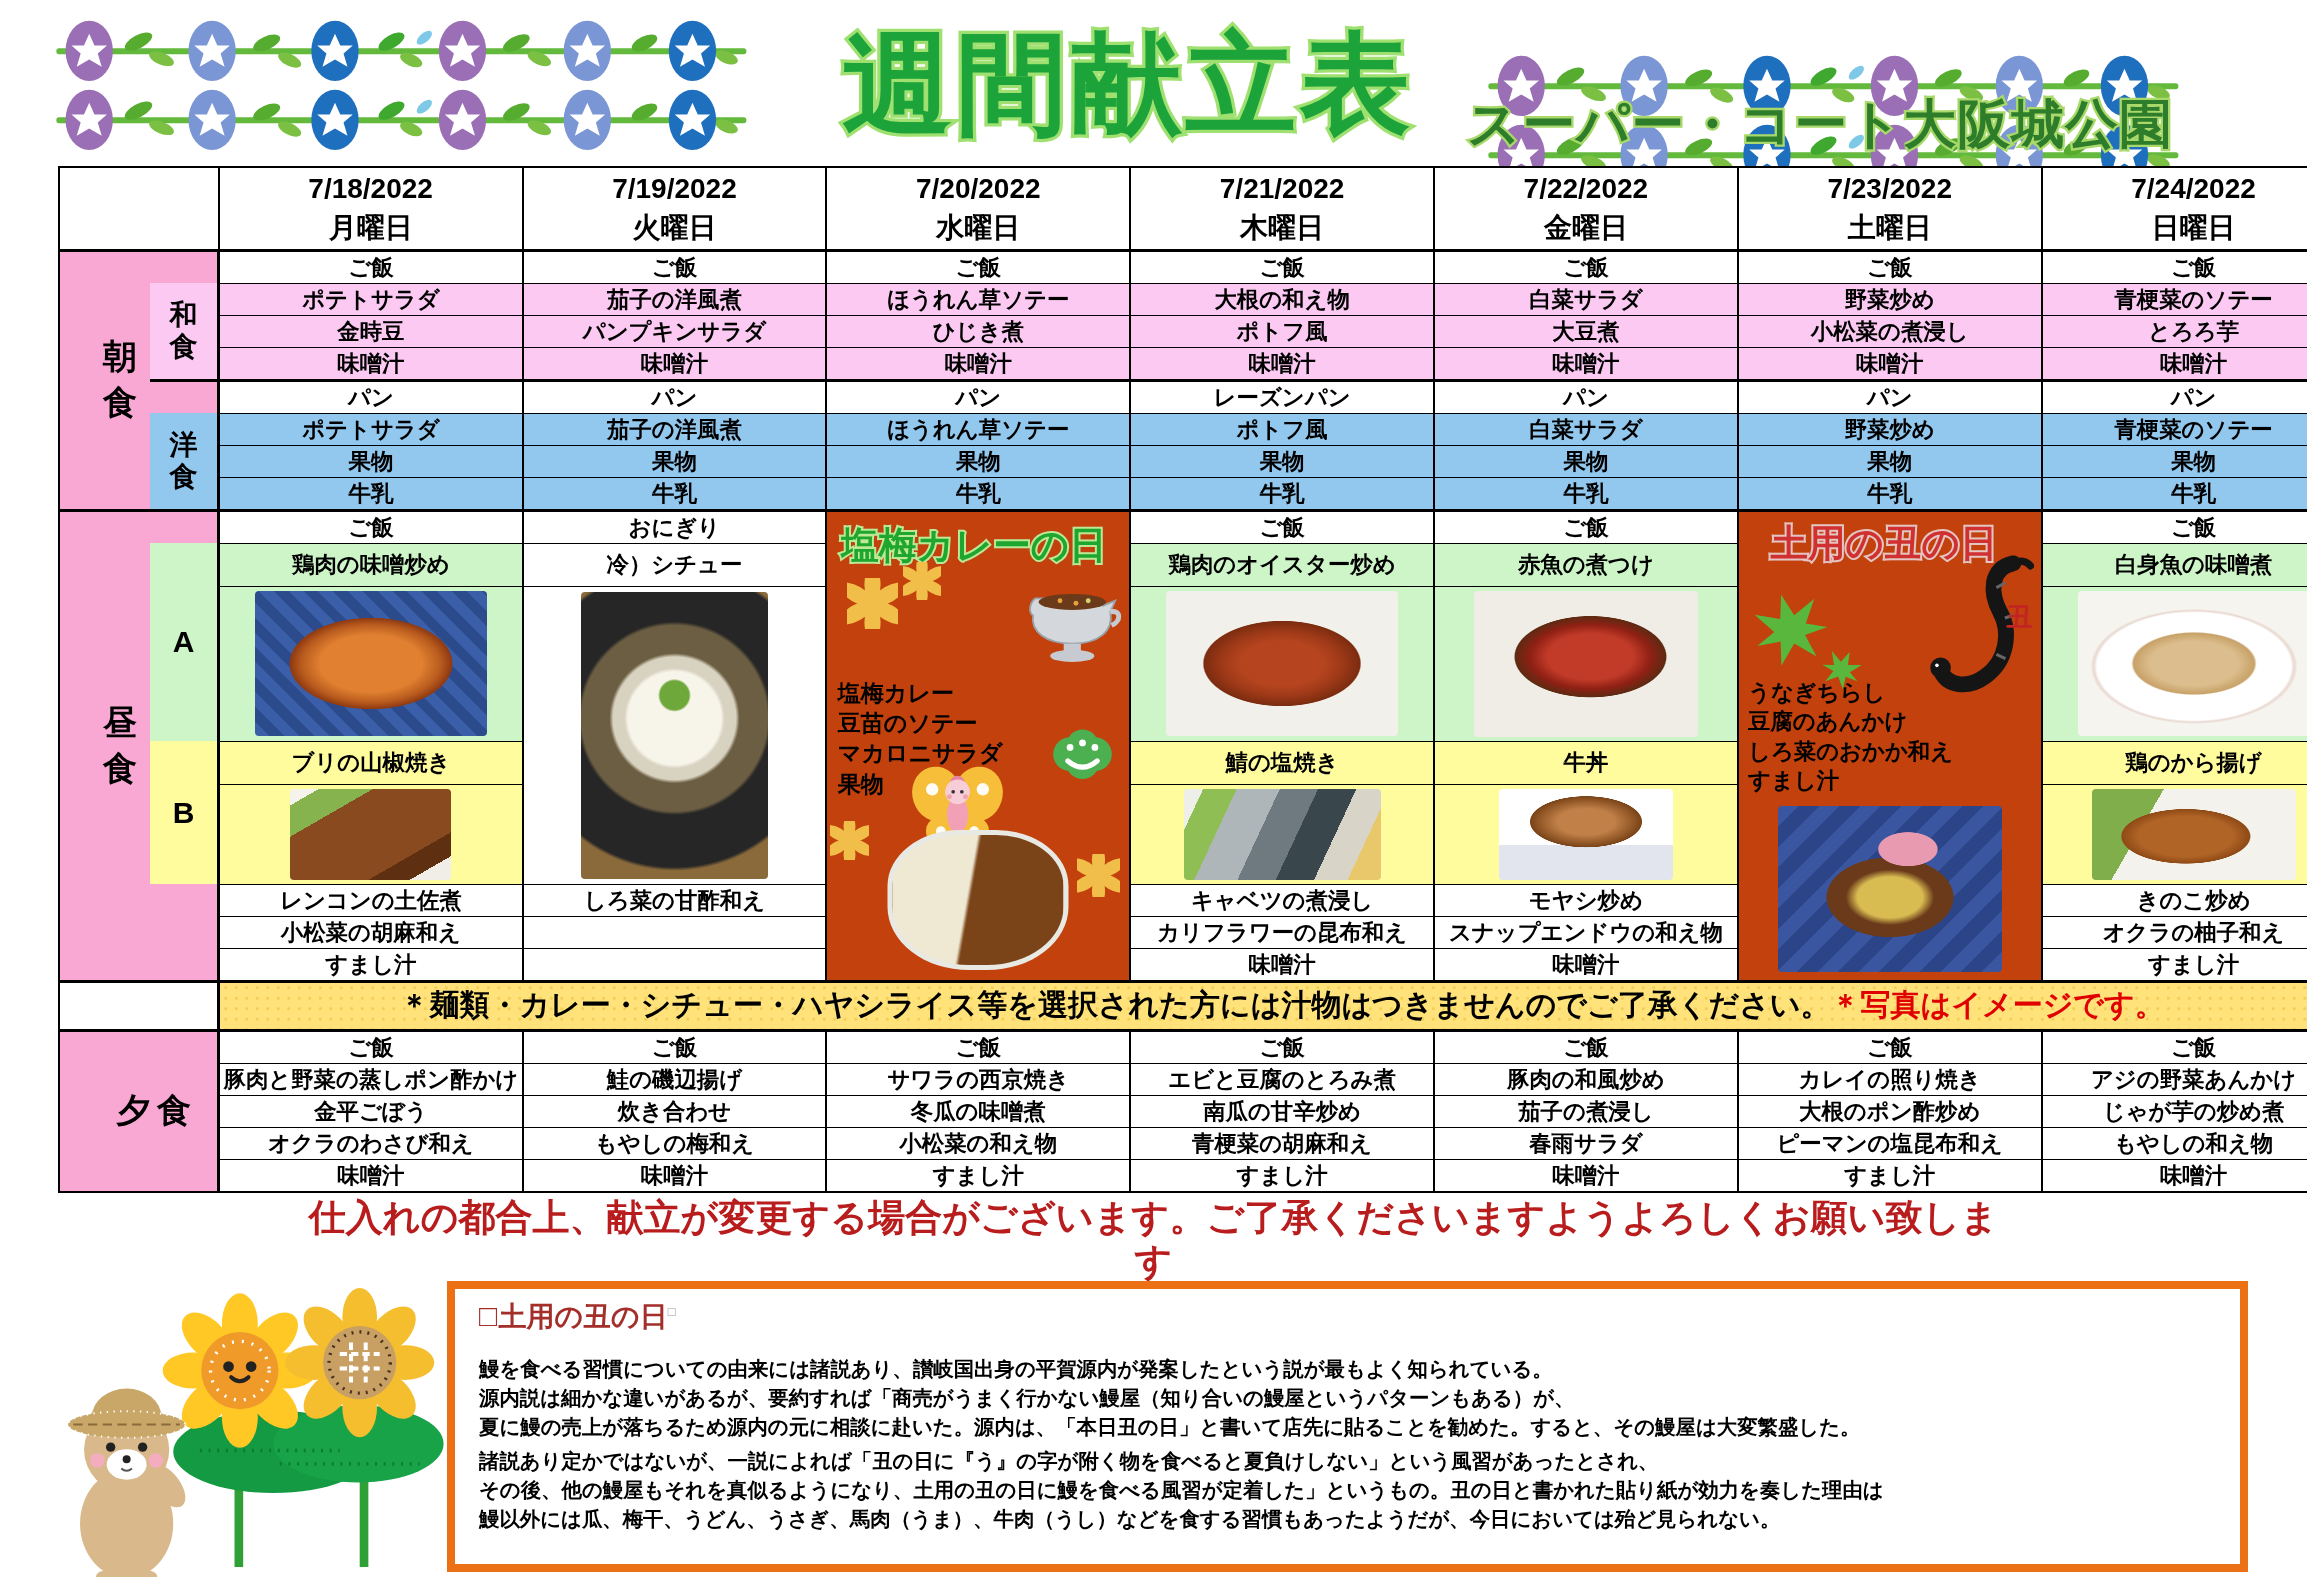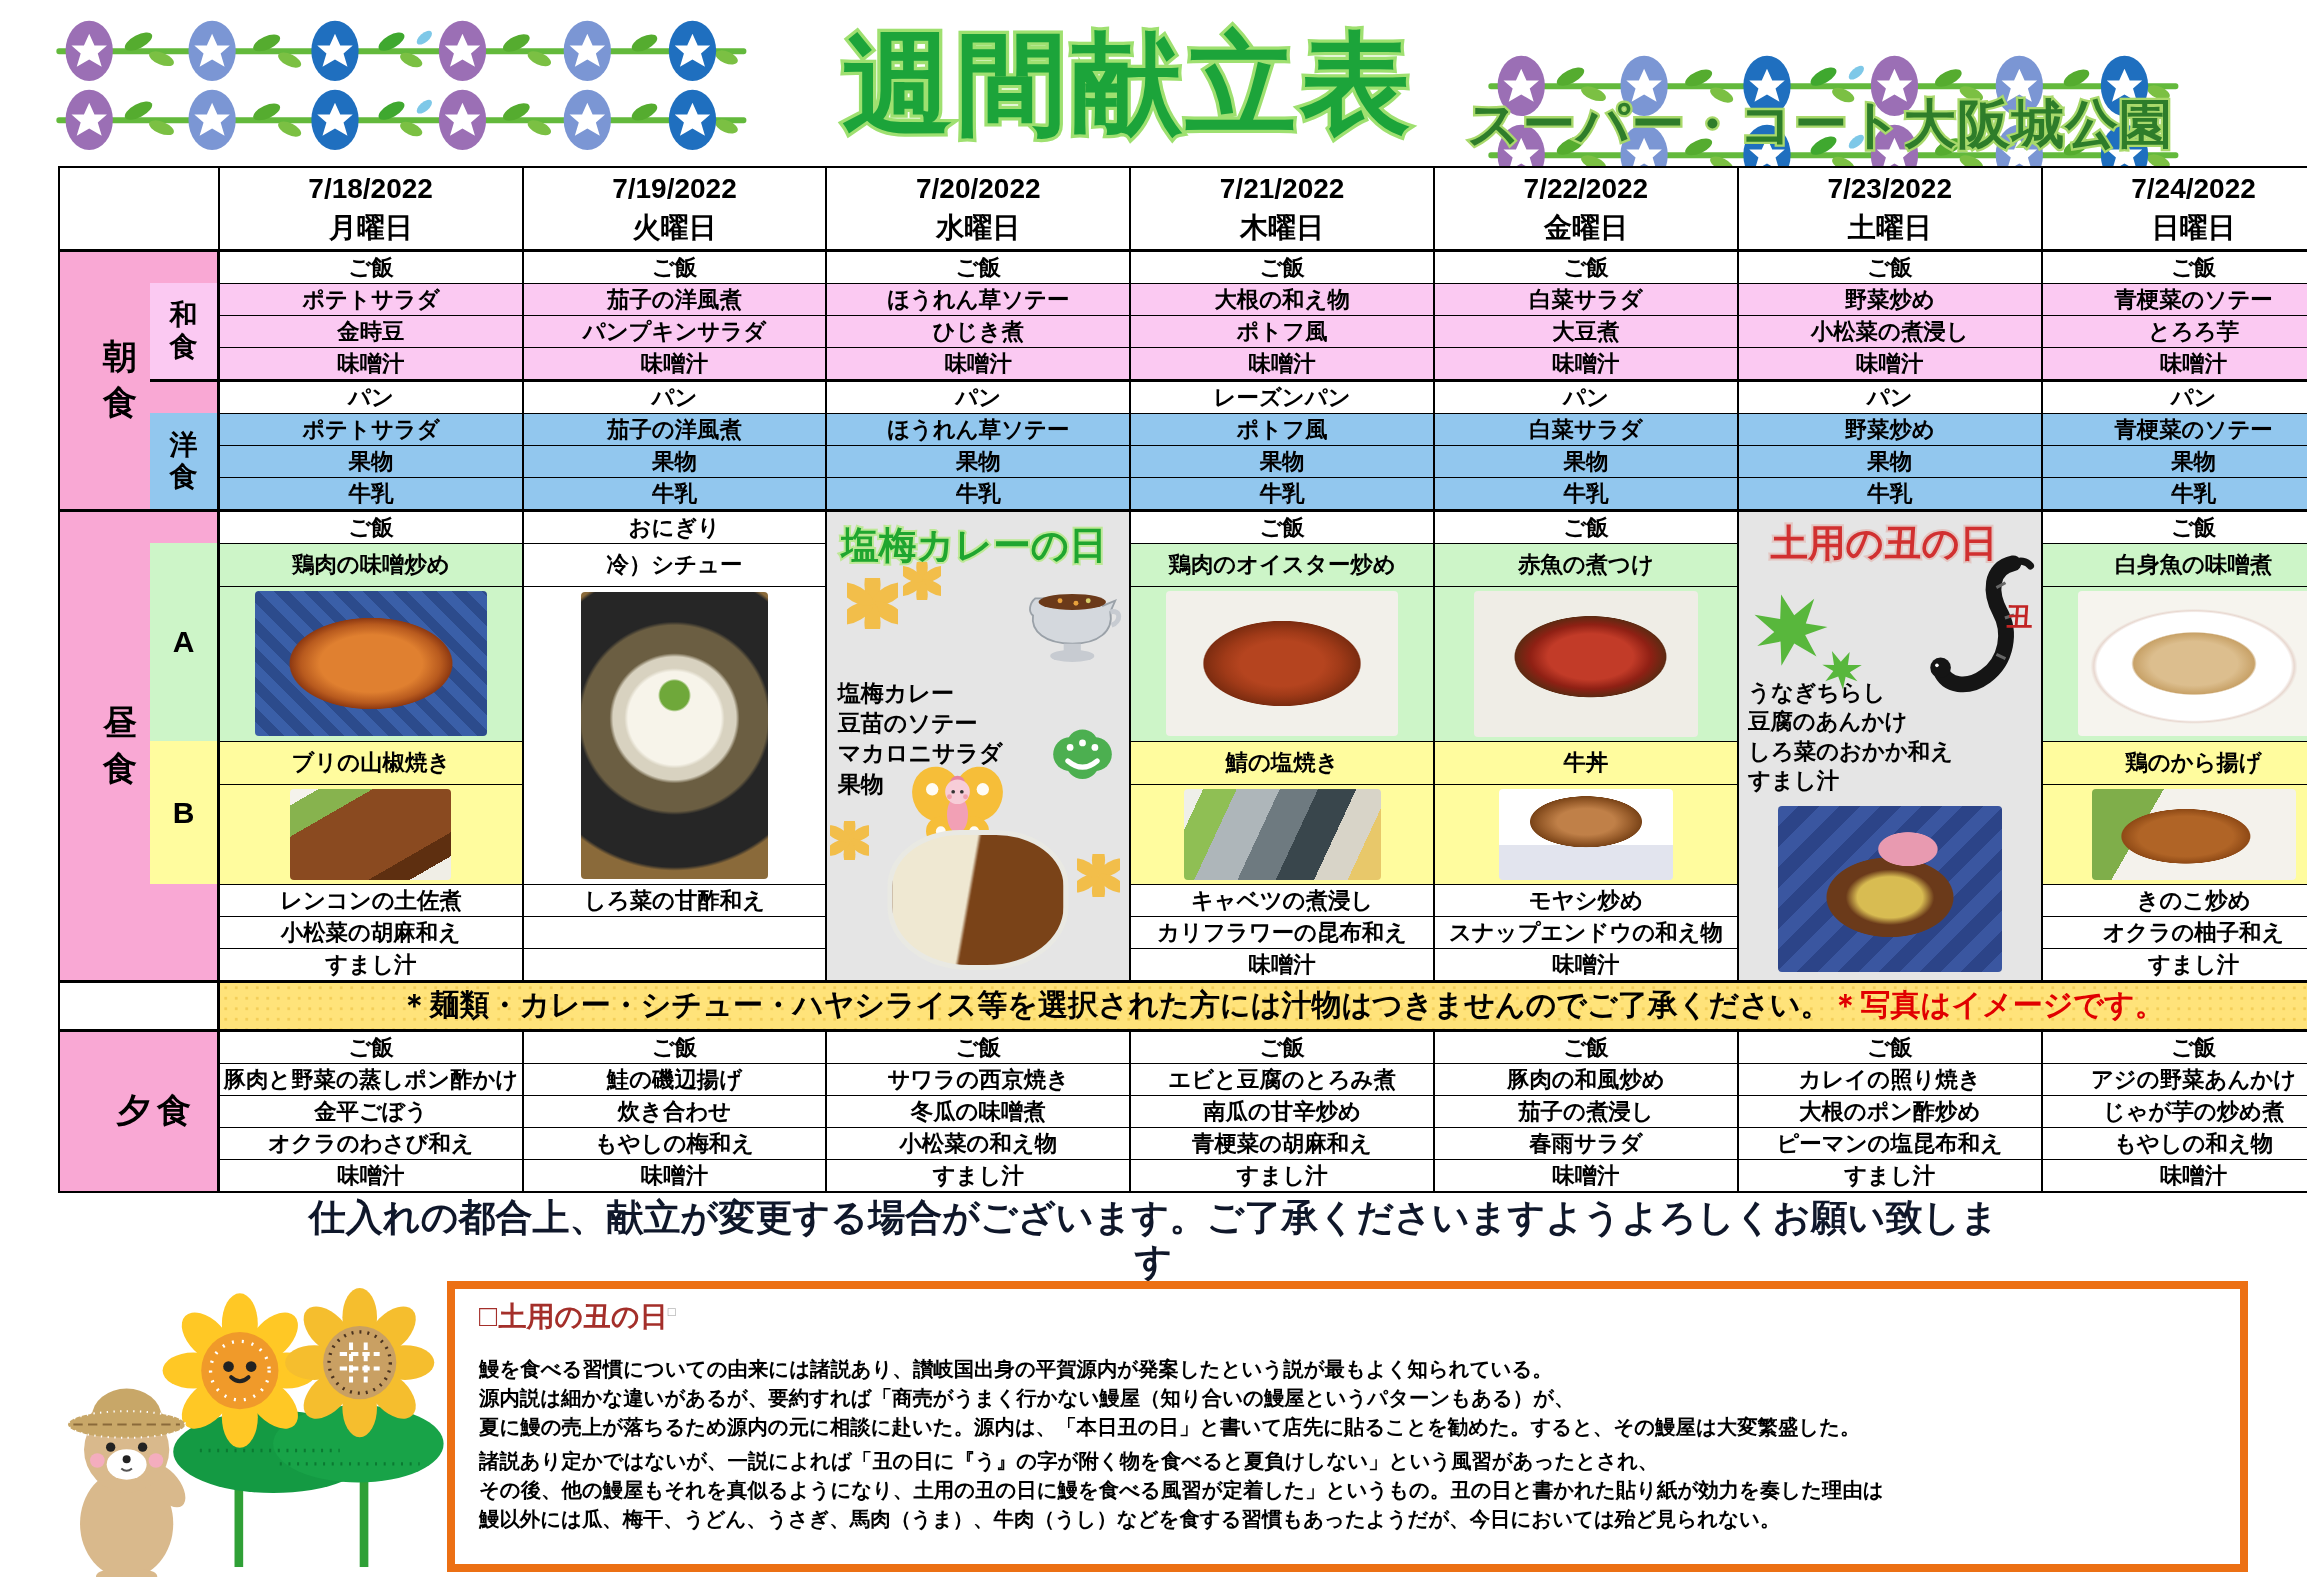--- a/index.html
+++ b/index.html
@@ -25,21 +25,21 @@
   td.df{border-left-width:3.3px;}
   td.p{background:#FBC9F2;} td.bl{background:#92C7EE;}
   td.g{background:#CDF5C8;} td.y{background:#FFFC9E;}
   td.lbl{border:0;background:#f9a8d4;padding-left:37px;}
   td.pinkl{background:#FBC9F2;border:0;border-bottom:3.3px solid #000;}
   td.bluel{background:#92C7EE;border:0;}
   td.albl{background:#CDF5C8;border:0;}
   td.blbl{background:#FFFC9E;border:0;}
   .secend{border-bottom:3.3px solid #000 !important;}
   .tb{border-bottom:3.3px solid #000 !important;}
-  td.sp{border:1.3px solid #000;border-left:2px solid #000;border-right:2px solid #000;background:#e5e5e5;position:relative;vertical-align:top;padding:12px;}
+  td.sp{border:1.3px solid #000;border-left:2px solid #000;border-right:2px solid #000;background:#c2410c;position:relative;vertical-align:top;padding:12px;}
   .seclab{font-size:34px;letter-spacing:6.6px;}
   .vert{width:30px;margin:0 auto;word-break:break-all;line-height:1.12;font-size:28px;}
   .ab{font-size:30px;}
   .sm{font-size:18.4px;}
   .notecell{border:3.3px solid #000;background:#FFE37A;
             background-image:radial-gradient(#F3CE58 18%,transparent 19%);background-size:10.5px 10.5px;
             font-size:30px;text-align:center;}
   .notecell .red{color:#E00000;}
   .notelbl{border:0;border-bottom:3.3px solid #000;background:#fff;}
 
@@ -86,21 +86,21 @@
   .s-title{position:absolute;top:6.6px;left:2.6px;}
   .s-maple1{position:absolute;top:78px;left:12px;width:79px;height:79px;}
   .s-maple2{position:absolute;top:129px;left:74px;width:57px;height:57px;}
   .s-eel{position:absolute;top:38px;right:2.6px;width:116px;height:176px;}
   .s-items{top:166px;left:9.2px;font-size:22.4px;}
   .s-photo{position:absolute;bottom:4px;left:50%;transform:translateX(-50%);}
   .stamp{font-size:44px;font-weight:700;fill:#C22424;}
 
   
   .footer-notice{position:absolute;left:0;top:1196px;width:2307px;text-align:center;
-                 color:#0f172a;font-size:37px;font-weight:700;line-height:1.2;}
+                 color:#b91c1c;font-size:37px;font-weight:700;line-height:1.2;}
   .info-box{position:absolute;left:447px;top:1281px;width:1801px;height:291px;box-sizing:border-box;
             border:8px solid #EC7014;background:#fff;padding:9.2px 24px;}
   .ib-title{color:#A42F2A;font-size:28px;font-weight:700;margin-bottom:19px;}
   .ib-title .bigbox{font-size:30px;margin-right:1.3px;}
   .ib-title .smallbox{font-size:13px;color:#999;vertical-align:super;}
   .ib-line{font-size:20.4px;font-weight:600;line-height:1.42;}
   .ib-gap{margin-top:5.3px;}
   .bear-art{position:absolute;left:46px;top:1284px;width:401px;height:293px;}
 </style>
 </head>

